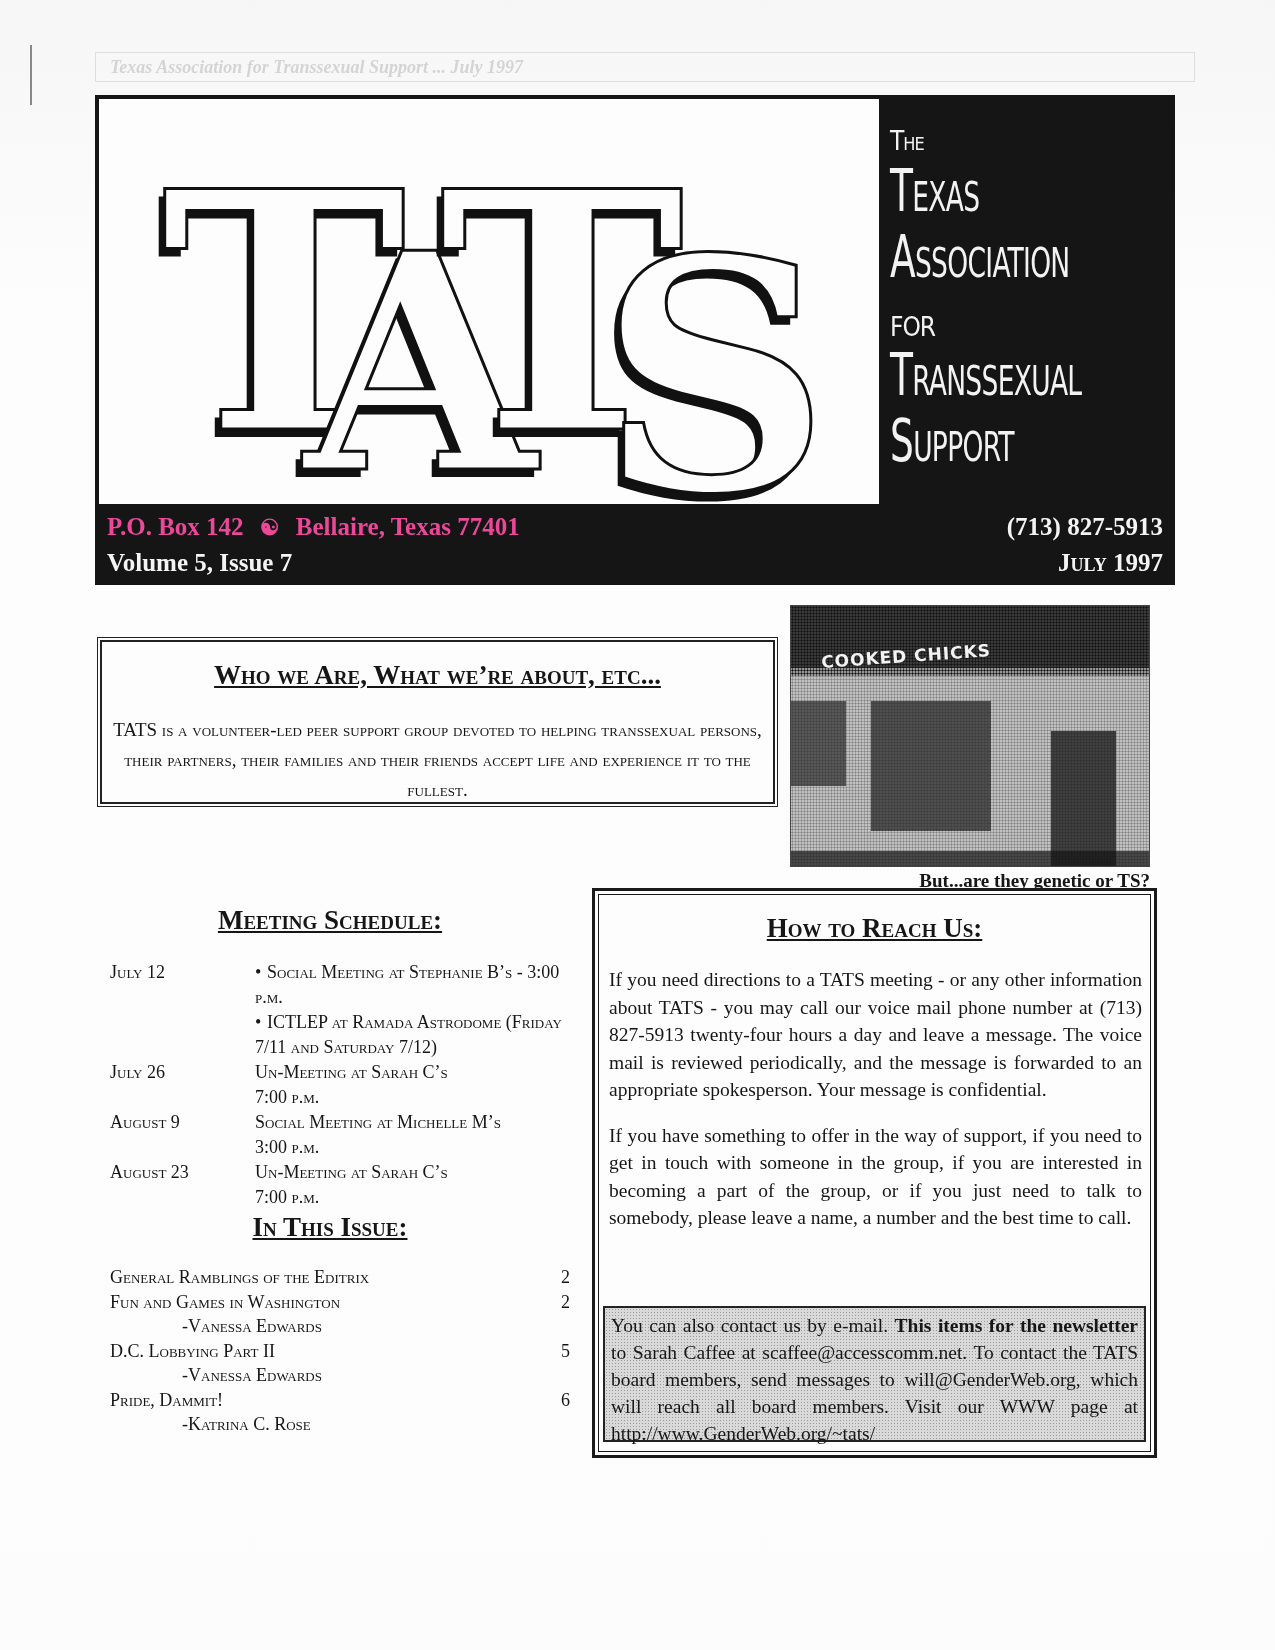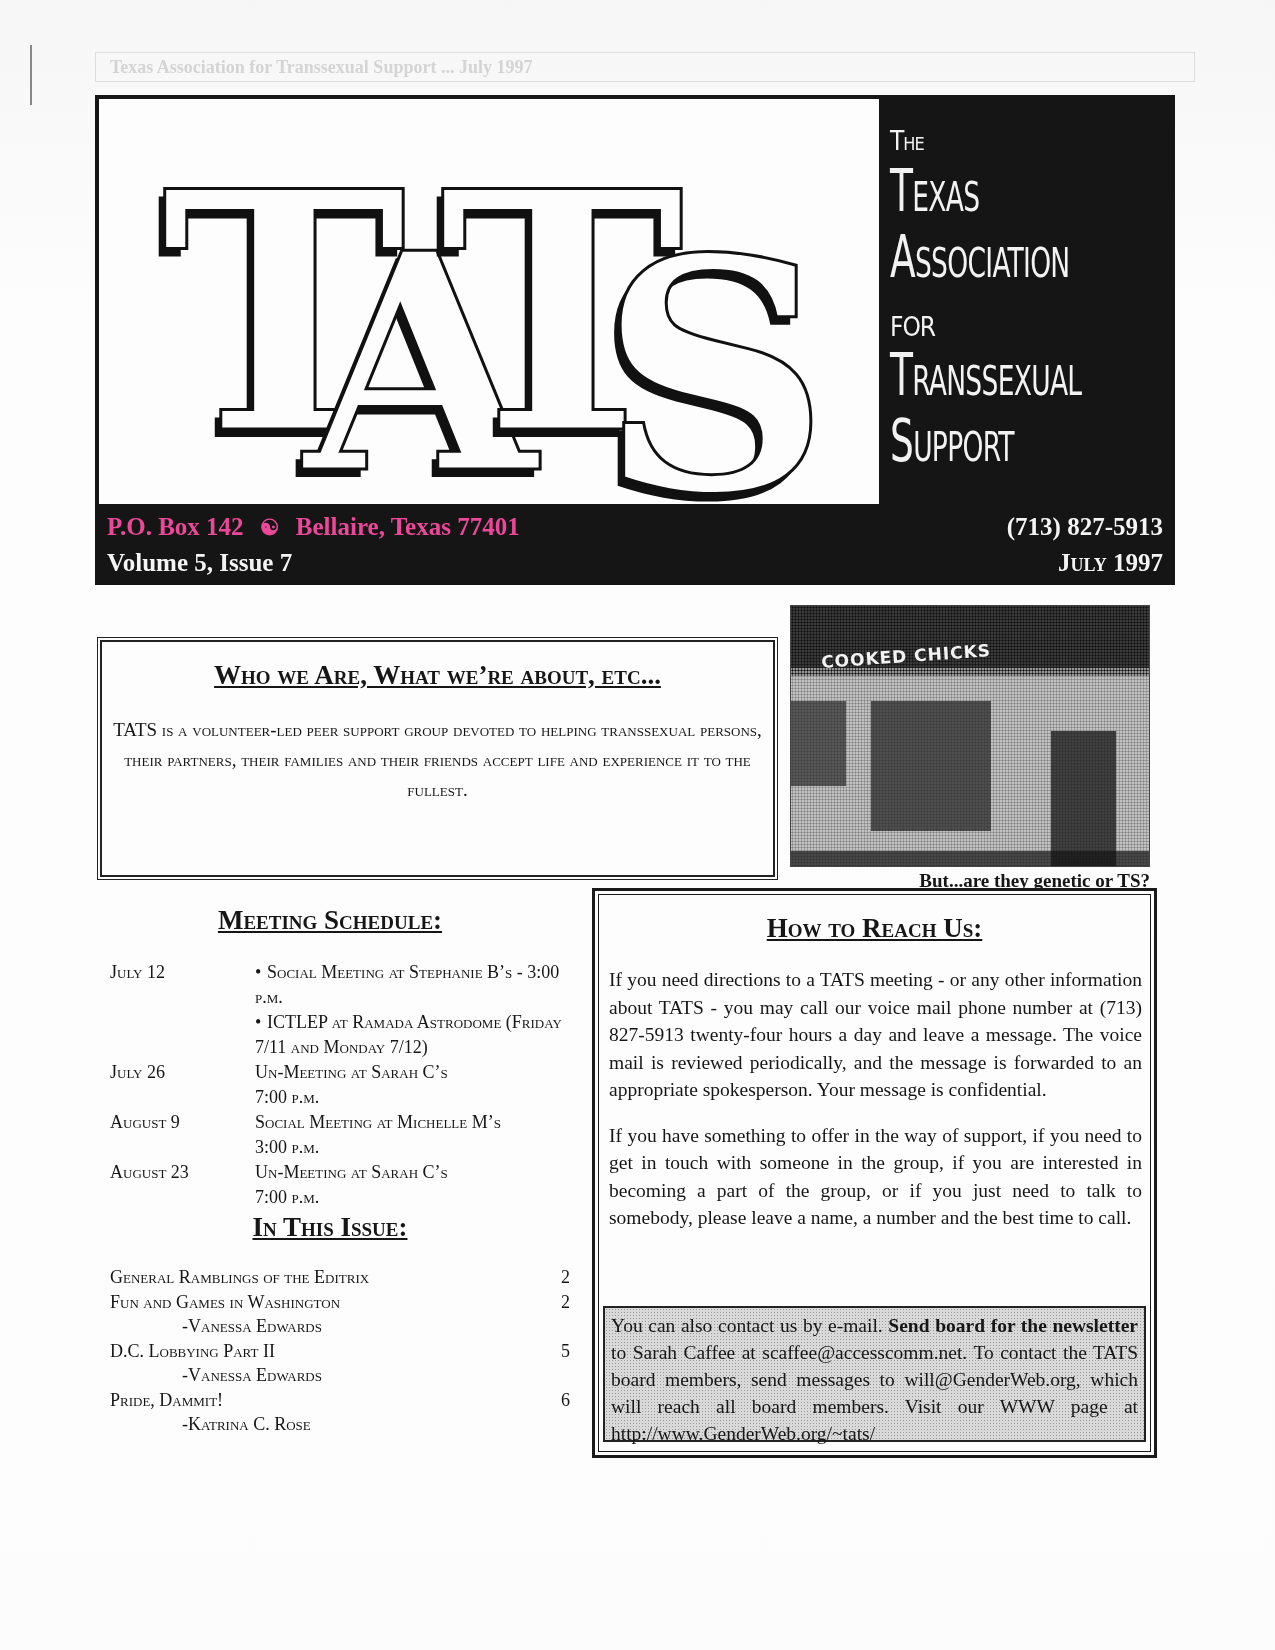--- a/index.html
+++ b/index.html
@@ -4,40 +4,40 @@
 <style>
   * { box-sizing: border-box; margin: 0; padding: 0; }
   html, body { width: 1275px; height: 1650px; background: #fbfbfb; overflow: hidden; }
   body { position: relative; font-family: "Liberation Serif", "DejaVu Serif", serif; color: #161616; }
 
   .page { position: absolute; left: 0; top: 0; width: 1275px; height: 1650px;
     background: linear-gradient(180deg, #f6f6f6 0%, #fdfdfd 20%, #fcfcfc 100%); }
   .scan-edge { position: absolute; left: 30px; top: 45px; width: 2px; height: 60px; background: #888; }
   .ghost-header { position: absolute; left: 95px; top: 52px; width: 1100px; height: 30px;
     border: 1px solid #ddd; color: #d4d4d4; font-weight: bold; font-size: 18px; padding: 4px 14px;
-    }
+    font-style: italic; }
 
   
   .masthead { position: absolute; left: 95px; top: 95px; width: 1080px; height: 490px; background: #151515; }
   .logo-box { position: absolute; left: 4px; top: 4px; width: 780px; height: 405px; background: #fdfdfd;
     overflow: hidden; }
   .logo-svg { position: absolute; left: 0; top: 0; width: 780px; height: 405px; }
   .org-name { position: absolute; left: 795px; top: 5px; width: 280px; color: #f2f2f2;
     font-family: "DejaVu Sans", "Liberation Sans", sans-serif; font-stretch: condensed; letter-spacing: -1px; }
   .org-name .small { font-size: 26px; line-height: 34px; display: block; margin-top: 24px; }
   .org-name .big { font-size: 58px; line-height: 66px; display: block; transform: scaleX(0.72); transform-origin: left; white-space: nowrap; }
   .org-name .small2 { font-size: 26px; line-height: 30px; display: block; margin-top: 22px; }
   .addr-line { position: absolute; left: 12px; top: 418px; color: #ec4899; font-weight: bold; font-size: 25px; white-space: nowrap; }
   .vol-line { position: absolute; left: 12px; top: 454px; color: #f4f4f4; font-weight: bold; font-size: 25px; }
   .phone { position: absolute; right: 12px; top: 418px; color: #f4f4f4; font-weight: bold; font-size: 25px; }
   .date { position: absolute; right: 12px; top: 454px; color: #f4f4f4; font-weight: bold; font-size: 25px; font-variant: small-caps; }
   .yinyang { display: inline-block; margin: 0 10px; font-size: 22px; }
 
   
-  .who-box { position: absolute; left: 100px; top: 640px; width: 675px; height: 237px; border: 2px solid #222;
+  .who-box { position: absolute; left: 100px; top: 640px; width: 675px; height: 164px; border: 2px solid #222;
     outline: 1px solid #222; outline-offset: 2px; background: #fdfdfd; text-align: center; }
   .who-title { margin-top: 18px; font-size: 27px; font-weight: bold; font-variant: small-caps; text-decoration: underline; }
   .who-body { margin-top: 24px; font-size: 19px; line-height: 30px; font-variant: small-caps; padding: 0 8px; }
 
   
   .photo { position: absolute; left: 790px; top: 605px; width: 360px; height: 262px; border: 1px solid #444;
     background-color: #777;
     background-image: radial-gradient(#111 0.9px, transparent 1.1px), radial-gradient(#eee 0.7px, transparent 1px);
     background-size: 3px 3px, 3px 3px; background-position: 0 0, 1.5px 1.5px; overflow: hidden; }
   .photo .band-top { position: absolute; left: 0; top: 0; width: 100%; height: 62px; background: rgba(20,20,20,0.7); }
@@ -136,21 +136,21 @@
     <div class="sign">COOKED CHICKS</div>
   </div>
   <div class="photo-caption">But...are they genetic or TS?</div>
 
   <div class="sched-title">Meeting Schedule:</div>
   <div class="sched">
     <div class="sched-row">
       <div class="sched-date">July 12</div>
       <div class="sched-items">
         <span class="sched-item"><span class="bullet">•</span><span>Social Meeting at Stephanie B’s - 3:00 p.m.</span></span>
-        <span class="sched-item"><span class="bullet">•</span><span>ICTLEP at Ramada Astrodome (Friday 7/11 and Monday 7/12)</span></span>
+        <span class="sched-item"><span class="bullet">•</span><span>ICTLEP at Ramada Astrodome (Friday 7/11 and Saturday 7/12)</span></span>
       </div>
     </div>
     <div class="sched-row">
       <div class="sched-date">July 26</div>
       <div class="sched-items">
         <span class="sched-item">Un-Meeting at Sarah C’s</span>
         <span class="sched-item">7:00 p.m.</span>
       </div>
     </div>
     <div class="sched-row">
@@ -198,16 +198,16 @@
         </div>
       <span class="toc-author">-Katrina C. Rose</span>
     </div>
   </div>
 
   <div class="reach-box">
     <div class="reach-title">How to Reach Us:</div>
     <p class="reach-p">If you need directions to a TATS meeting - or any other information about TATS - you may call our voice mail phone number at (713) 827-5913 twenty-four hours a day and leave a message.  The voice mail is reviewed periodically, and the message is forwarded to an appropriate spokesperson.  Your message is confidential.</p>
     <p class="reach-p">If you have something to offer in the way of support, if you need to get in touch with someone in the group, if you are interested in becoming a part of the group, or if you just need to talk to somebody, please leave a name, a number and the best time to call.</p>
     <div class="email-box">
-      <span>You can also contact us by e-mail.  </span><b>Send board for the newsletter</b><span> to Sarah Caffee at </span><span>scaffee@accesscomm.net</span><span>. To contact the TATS board members, send messages to </span><span>will@GenderWeb.org</span><span>, which will reach all board members. Visit our WWW page at </span><span>http://www.GenderWeb.org/~tats/</span>
+      <span>You can also contact us by e-mail.  </span><b>This items for the newsletter</b><span> to Sarah Caffee at </span><span>scaffee@accesscomm.net</span><span>. To contact the TATS board members, send messages to </span><span>will@GenderWeb.org</span><span>, which will reach all board members. Visit our WWW page at </span><span>http://www.GenderWeb.org/~tats/</span>
     </div>
   </div>
 </div>
 
 </body></html>

